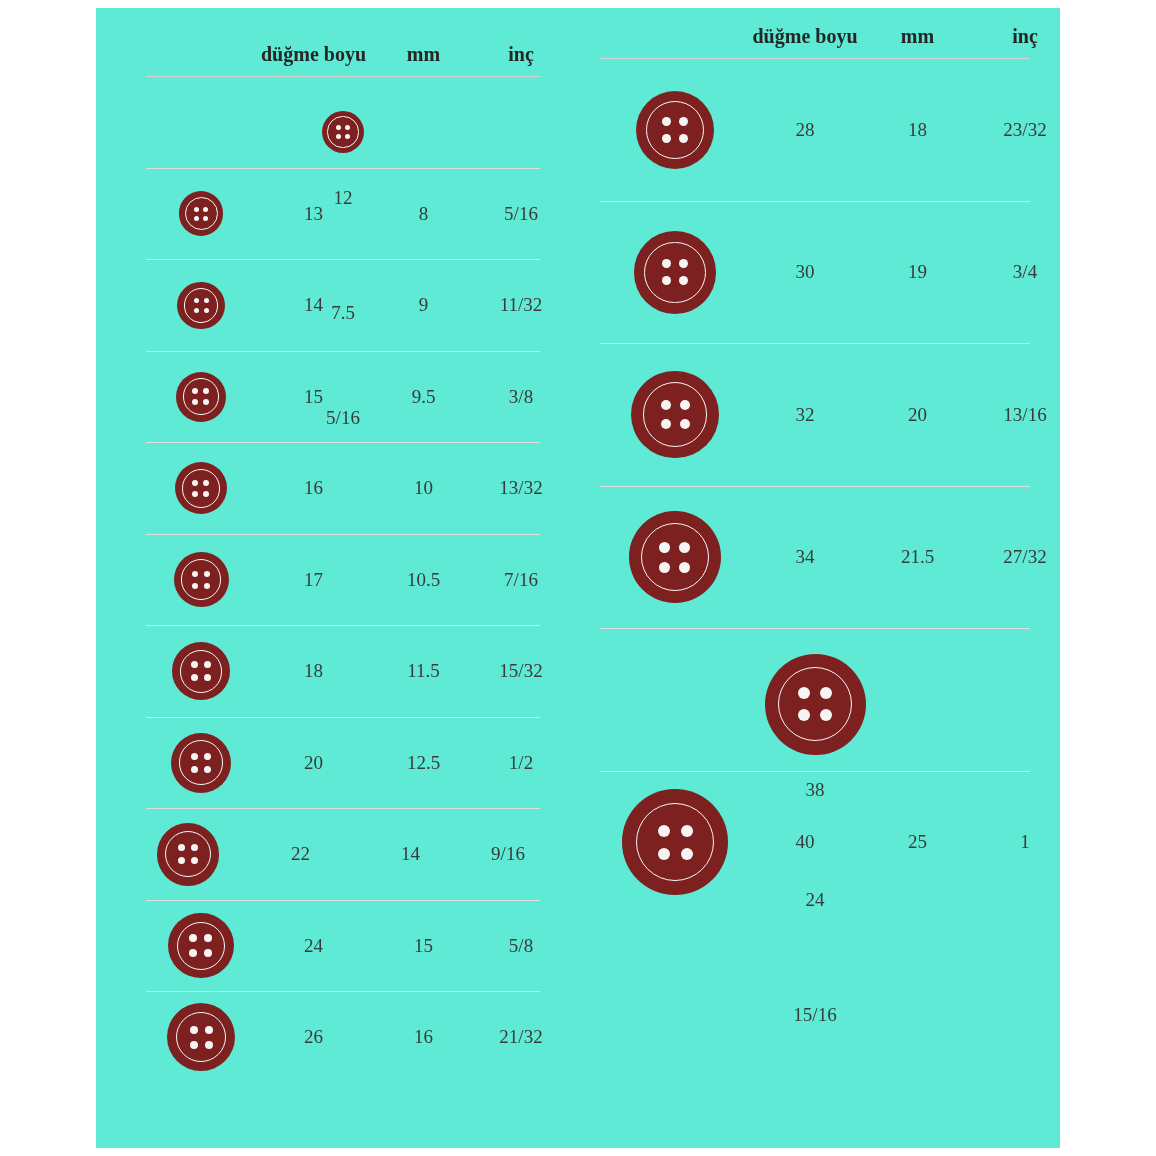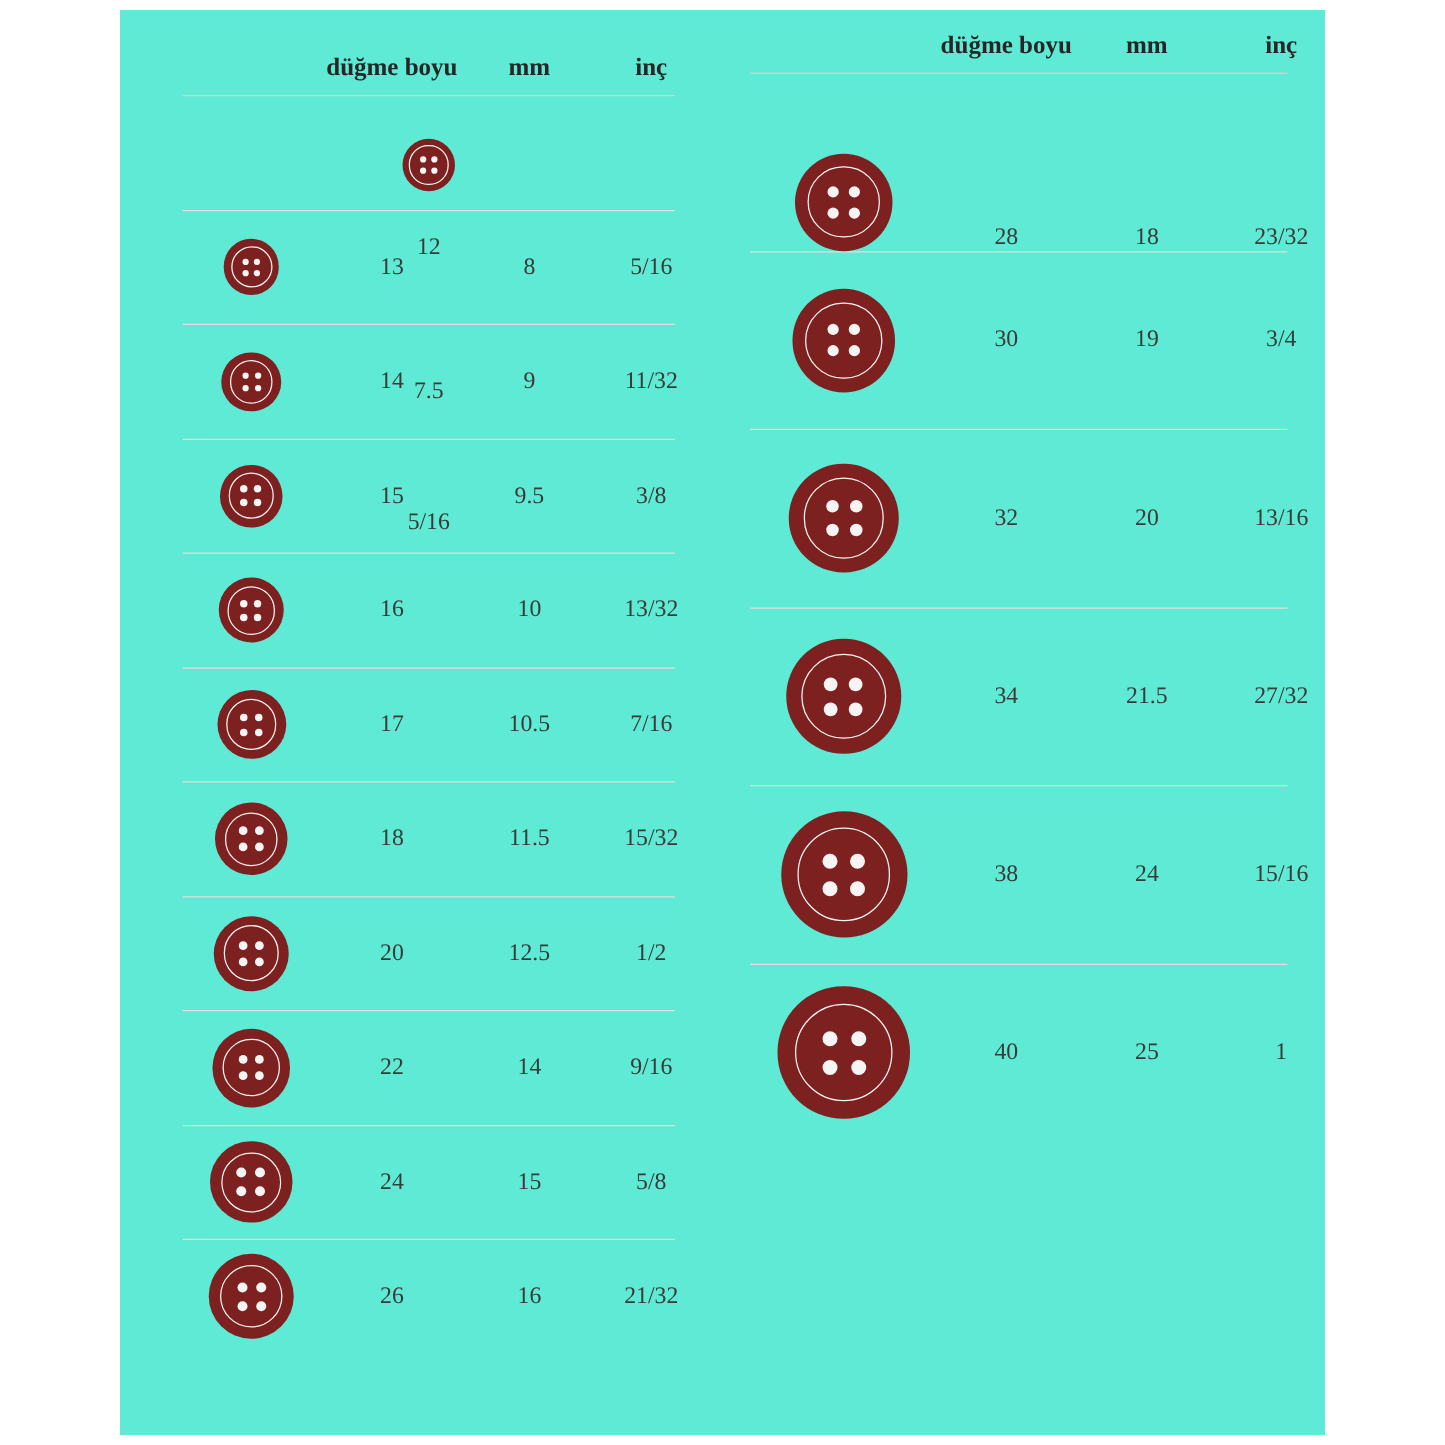--- a/index.html
+++ b/index.html
@@ -234,21 +234,21 @@
                   <i style="width: 7px; height: 7px;"></i>
                   <i style="width: 7px; height: 7px;"></i>
                   <i style="width: 7px; height: 7px;"></i>
                 </div>
               </div>
             </div>
             <div class="c-size">20</div>
             <div class="c-mm">12.5</div>
             <div class="c-inch">1/2</div>
           </div>
-          <div class="row" style="height: 90.5px;">
+          <div class="row" style="height: 90.5px; justify-content: center;">
             <div class="c-icon icon-cell">
               <div class="btn" style="width: 62.8px; height: 62.8px;">
                 <div class="ring"></div>
                 <div class="holes" style="gap: 6px;">
                   <i style="width: 7px; height: 7px;"></i>
                   <i style="width: 7px; height: 7px;"></i>
                   <i style="width: 7px; height: 7px;"></i>
                   <i style="width: 7px; height: 7px;"></i>
                 </div>
               </div>
@@ -293,21 +293,21 @@
     </div>
 
     <div class="col col-right">
       <div class="hdr">
         <div class="c-icon"></div>
         <div class="c-size">düğme boyu</div>
         <div class="c-mm">mm</div>
         <div class="c-inch">inç</div>
       </div>
       <div id="right-rows">
-          <div class="row" style="height: 141.5px; align-items: flex-end;">
+          <div class="row" style="height: 141.5px;">
             <div class="c-icon icon-cell">
               <div class="btn" style="width: 78px; height: 78px;">
                 <div class="ring"></div>
                 <div class="holes" style="gap: 8px;">
                   <i style="width: 9px; height: 9px;"></i>
                   <i style="width: 9px; height: 9px;"></i>
                   <i style="width: 9px; height: 9px;"></i>
                   <i style="width: 9px; height: 9px;"></i>
                 </div>
               </div>
@@ -357,21 +357,21 @@
                   <i style="width: 11px; height: 11px;"></i>
                   <i style="width: 11px; height: 11px;"></i>
                   <i style="width: 11px; height: 11px;"></i>
                 </div>
               </div>
             </div>
             <div class="c-size">34</div>
             <div class="c-mm">21.5</div>
             <div class="c-inch">27/32</div>
           </div>
-          <div class="row" style="height: 141.5px;">
+          <div class="row" style="height: 141.5px; flex-direction: column;">
             <div class="c-icon icon-cell">
               <div class="btn" style="width: 101px; height: 101px;">
                 <div class="ring"></div>
                 <div class="holes" style="gap: 10px;">
                   <i style="width: 12px; height: 12px;"></i>
                   <i style="width: 12px; height: 12px;"></i>
                   <i style="width: 12px; height: 12px;"></i>
                   <i style="width: 12px; height: 12px;"></i>
                 </div>
               </div>

